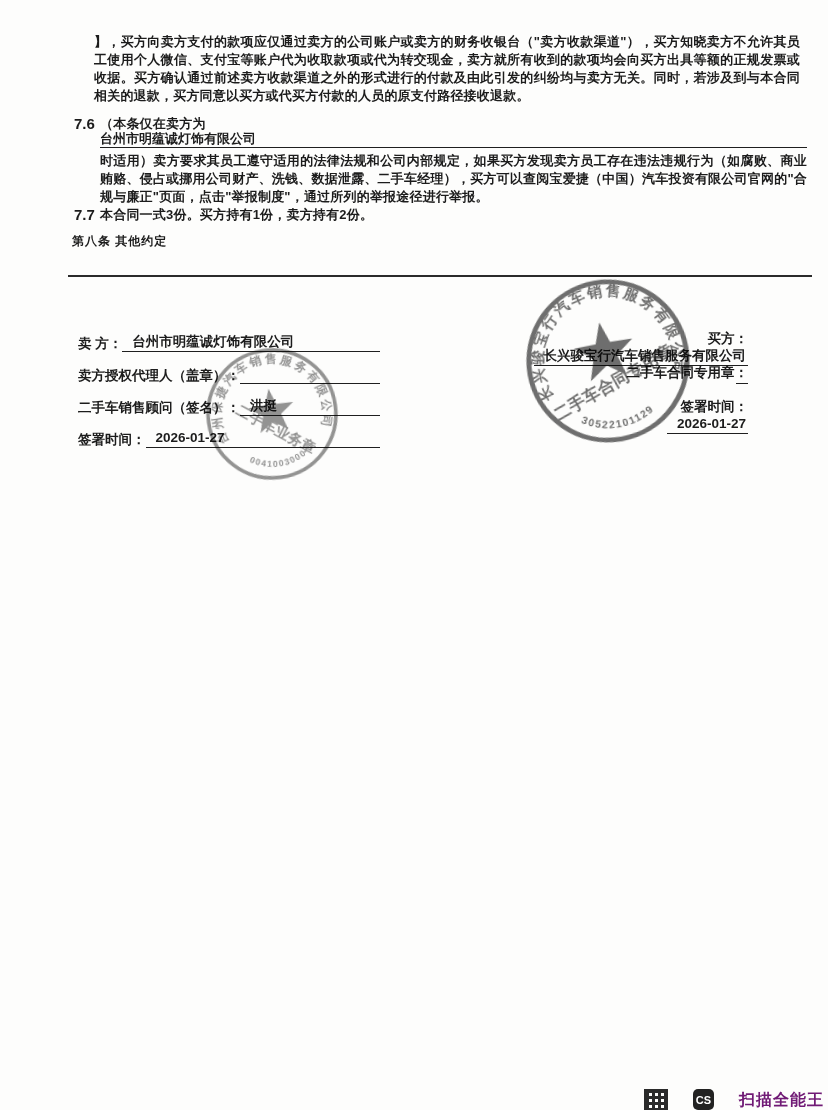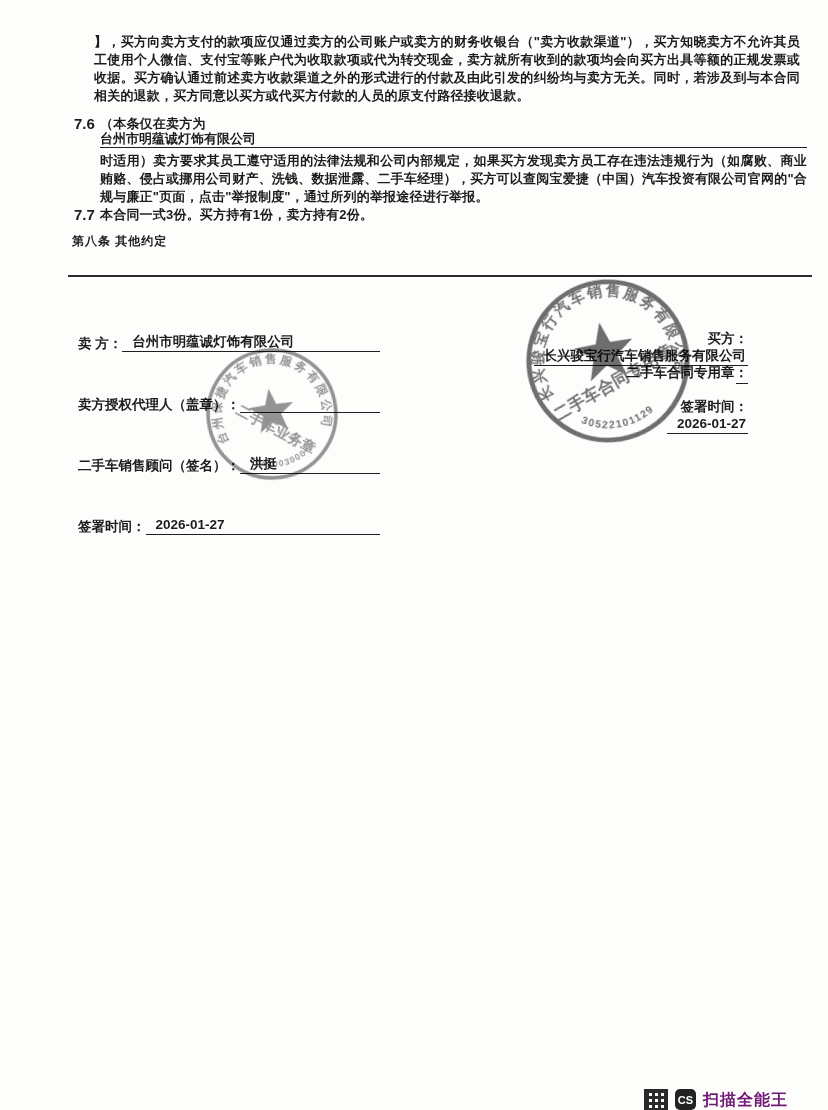--- a/index.html
+++ b/index.html
@@ -35,21 +35,21 @@
   
   .stamp{pointer-events:none;mix-blend-mode:multiply;opacity:.82;filter:blur(.3px);}
   .stamp svg{width:100%;height:100%;}
   .stamp-ring{fill:none;}
   .ring-text{font-weight:700;}
   .stamp-seller .ring-text{font-size:13px;letter-spacing:3px;}
   .stamp-buyer .ring-text{font-size:15px;letter-spacing:2.5px;}
   .band-text{font-weight:800;}
   .serial-text{font-weight:600;letter-spacing:1.5px;}
   
-  .scan-footer{display:flex;align-items:flex-start;gap:7px;height:21px;overflow:hidden;}
+  .scan-footer{display:flex;align-items:flex-start;gap:25px;height:21px;overflow:hidden;}
   .qr{
     width:24px;height:24px;
     background-image:
       repeating-linear-gradient(90deg,#2a2a2a 0 3px,transparent 3px 6px),
       repeating-linear-gradient(0deg,#2a2a2a 0 3px,transparent 3px 6px);
     border:2px solid #2a2a2a;box-sizing:border-box;
   }
   .cs-logo{
     width:21px;height:21px;background:#222;border-radius:5px;
     color:#fff;font-size:11px;font-weight:800;
@@ -69,21 +69,21 @@
   <div class="abs company-underline-row" style="left:100px;top:131px;width:707px;">台州市明蕴诚灯饰有限公司</div>
   <div class="abs para" style="left:100px;top:152px;width:707px;">时适用）卖方要求其员工遵守适用的法律法规和公司内部规定，如果买方发现卖方员工存在违法违规行为（如腐败、商业贿赂、侵占或挪用公司财产、洗钱、数据泄露、二手车经理），买方可以查阅宝爱捷（中国）汽车投资有限公司官网的"合规与廉正"页面，点击"举报制度"，通过所列的举报途径进行举报。</div>
 
   <div class="abs num" style="left:74px;top:206px;">7.7</div>
   <div class="abs para" style="left:100px;top:206px;width:707px;">本合同一式3份。买方持有1份，卖方持有2份。</div>
 
   <div class="abs heading" style="left:72px;top:233px;">第八条 其他约定</div>
 
   <div class="abs rule" style="left:68px;top:275px;width:744px;"></div>
 
-  <div class="abs sig-col sig-left" style="left:78px;top:332px;width:302px;gap:29px;">
+  <div class="abs sig-col sig-left" style="left:78px;top:332px;width:302px;">
     <div class="sig-row">
       <span class="sig-label">卖 方：</span>
       <span class="sig-line">台州市明蕴诚灯饰有限公司</span>
     </div>
     <div class="sig-row">
       <span class="sig-label">卖方授权代理人（盖章）：</span>
       <span class="sig-line"></span>
     </div>
     <div class="sig-row">
       <span class="sig-label">二手车销售顾问（签名）：</span>

